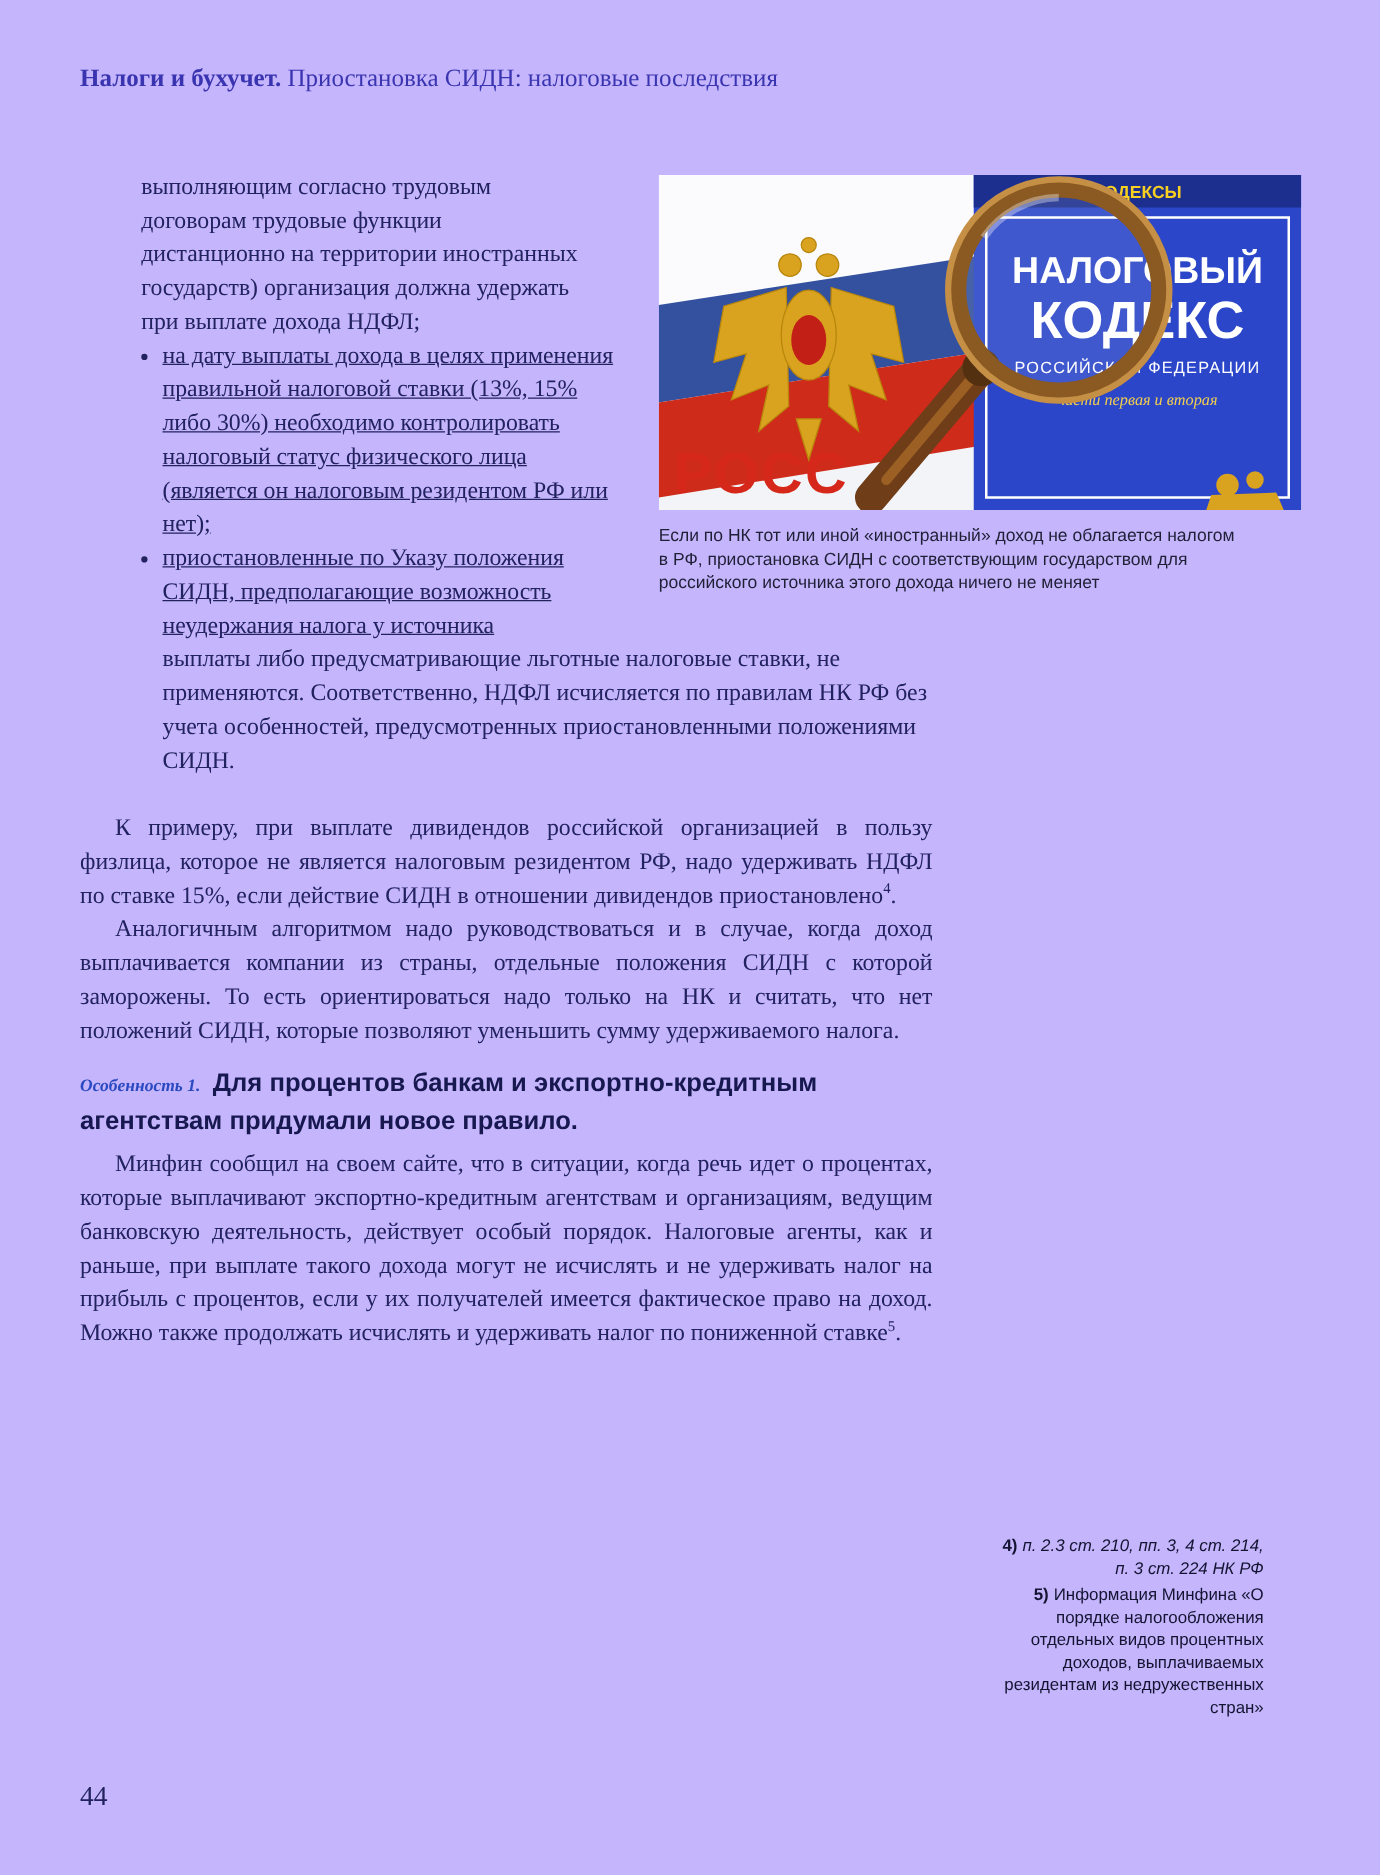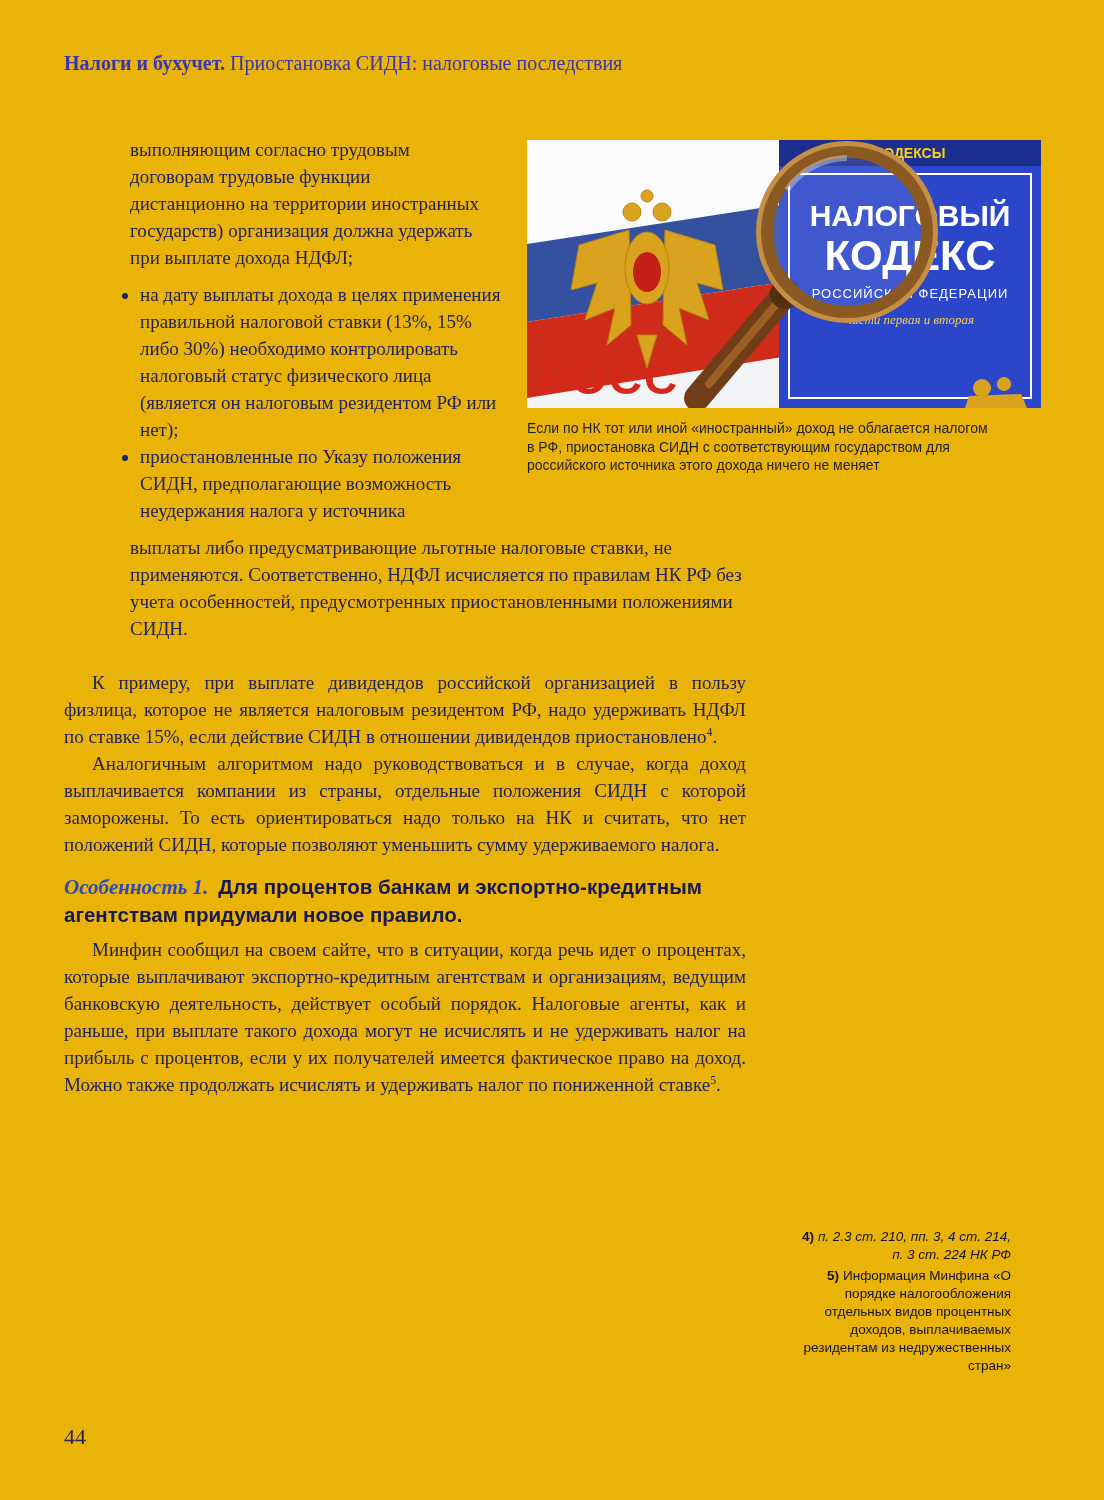--- a/index.html
+++ b/index.html
@@ -1,20 +1,20 @@
 <!DOCTYPE html>
 <html lang="ru"><head>
 <meta charset="utf-8">
 <style>
   html, body { margin: 0; padding: 0; background: #ffffff; }
   .page {
     position: relative;
     width: 1104px;
     height: 1500px;
-    background: #eab308;
+    background: #c4b5fd;
     font-family: "Liberation Serif", serif;
     color: #22225e;
     overflow: hidden;
   }
 
   
   .runhead {
     position: absolute;
     left: 64px;
     top: 52px;
@@ -26,22 +26,22 @@
   
   .flow {
     position: absolute;
     left: 64px;
     top: 136px;
     width: 682px;
     font-size: 19px;
     line-height: 27px;
   }
   .intro-wrap { width: 392px; margin-left: 49px; }
-  .intro-cont { margin-left: 17px; width: 358px; }
-  ul.bullets { list-style: disc outside; margin: 10px; padding: 0 0 0 17px; width: 362px; }
+  .intro-cont { width: 358px; }
+  ul.bullets { list-style: disc outside; margin: 0; padding: 0 0 0 17px; width: 362px; text-decoration: underline; }
   ul.bullets li { margin: 0; }
   .wide-cont { margin-left: 66px; width: 616px; }
   .para { text-align: justify; text-indent: 28px; margin: 0; }
   .para.first { margin-top: 27px; }
 
   .section-heading {
     margin-top: 36px;
     font-family: "Liberation Sans", sans-serif;
     font-weight: bold;
     font-size: 24px;
@@ -53,21 +53,21 @@
     font-family: "Liberation Sans", sans-serif;
     font-weight: bold;
     font-size: 20.5px;
     line-height: 27px;
     color: #181850;
     text-align: left;
   }
   .feature-label {
     font-family: "Liberation Serif", serif;
     font-style: italic;
-    font-size: 21px;
+    font-size: 14px;
     color: #2b49c0;
     margin-right: 10px;
   }
   .sec-para { text-align: justify; text-indent: 28px; margin-top: 8px; }
 
   sup.fnref { font-size: 0.62em; vertical-align: super; line-height: 0; }
 
   
   .photo-block { position: absolute; left: 527px; top: 140px; width: 514px; }
   .photo { width: 514px; height: 268px; display: block; }

